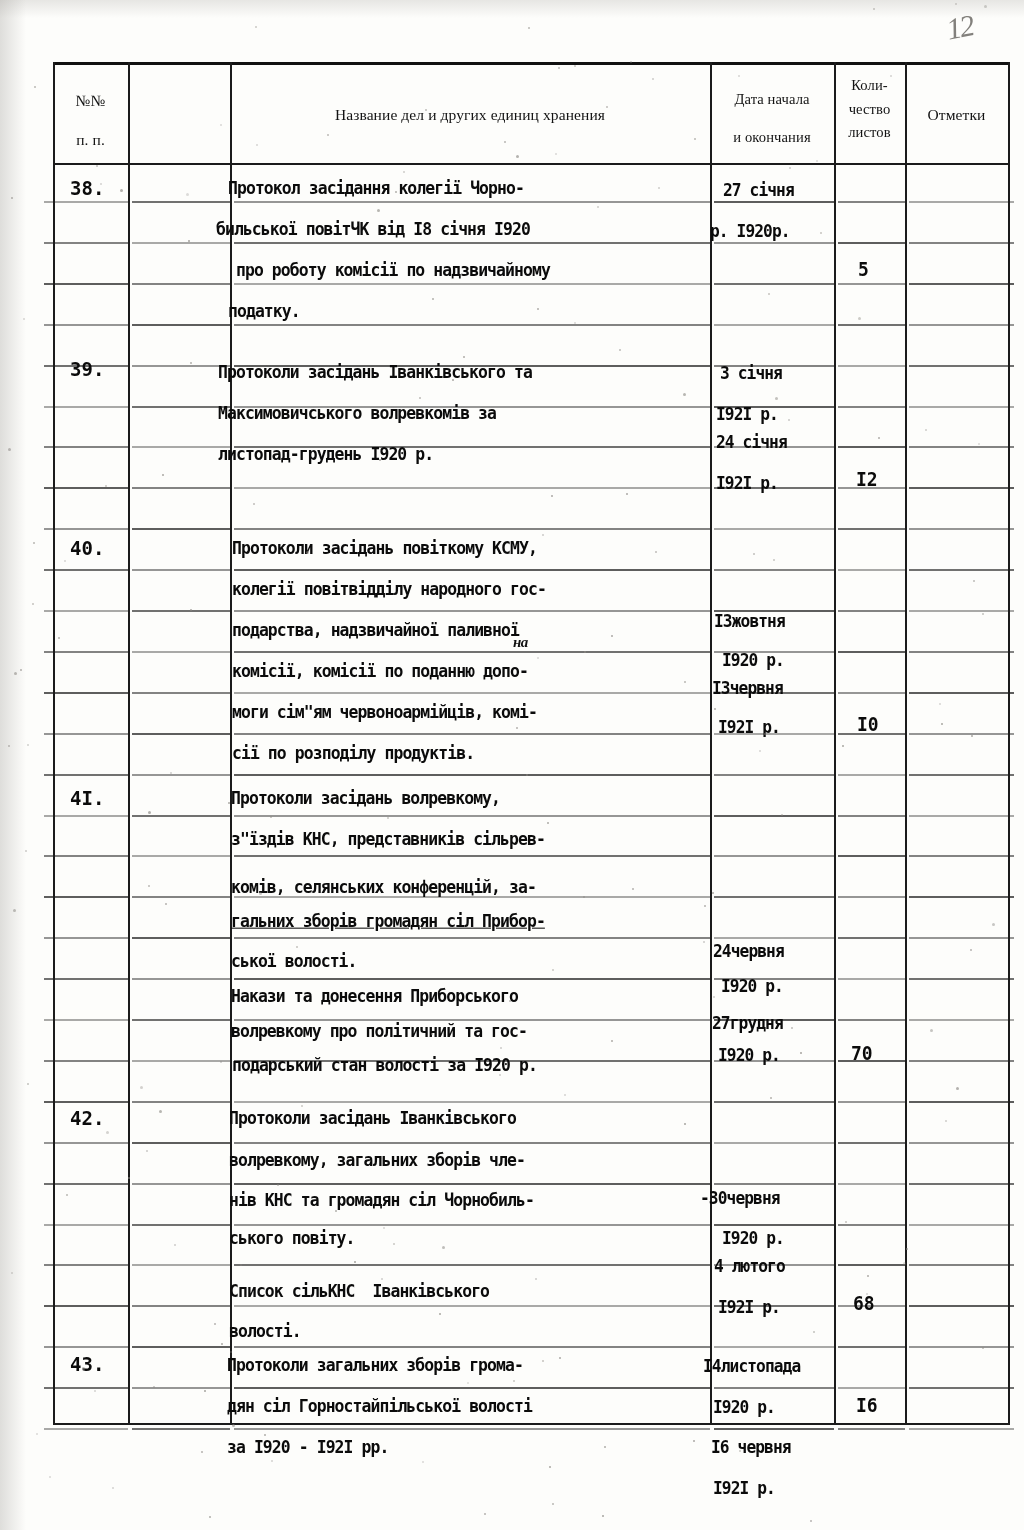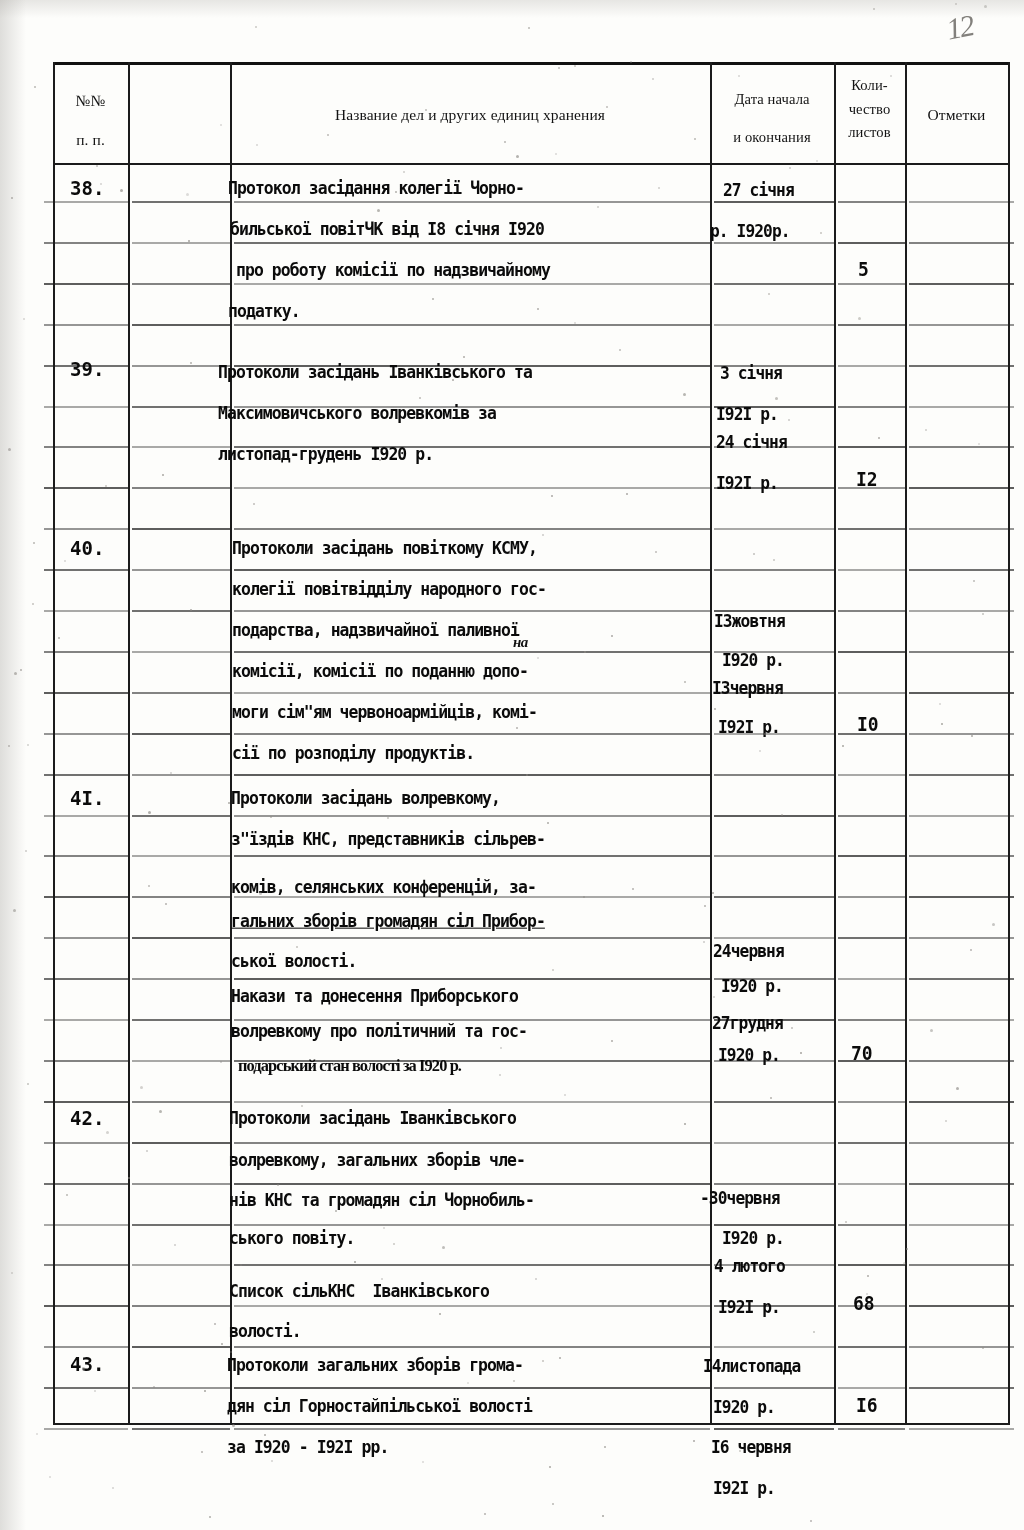--- a/index.html
+++ b/index.html
@@ -367,21 +367,21 @@
     </div>
 
     <div class="hdr" style="left:852px; top:40px; width:103px;">
       <div>Отметки</div>
     </div>
   </div>
 
   <div id="entries">
       <div class="tw num" style="left: 70px; top: 176px;">38.</div>
       <div class="tw " style="left: 228px; top: 178px;">Протокол засідання колегії Чорно-</div>
-      <div class="tw " style="left: 230px; top: 218.9px; text-align: right;">бильської повітЧК від I8 січня I920</div>
+      <div class="tw " style="left: 216px; top: 218.9px; text-align: right;">бильської повітЧК від I8 січня I920</div>
       <div class="tw " style="left: 236px; top: 259.8px; text-align: center;">про роботу комісії по надзвичайному</div>
       <div class="tw " style="left: 228px; top: 300.7px;">податку.</div>
       <div class="tw date" style="left: 723px; top: 180px;">27 січня</div>
       <div class="tw date" style="left: 710px; top: 221px;">р. I920р.</div>
       <div class="tw cnt" style="left: 858px; top: 258px;">5</div>
       <div class="tw num" style="left: 70px; top: 357px;">39.</div>
       <div class="tw " style="left: 218px; top: 362px;">Протоколи засідань Іванківського та</div>
       <div class="tw " style="left: 218px; top: 402.9px;">Максимовичського волревкомів за</div>
       <div class="tw " style="left: 218px; top: 443.8px;">листопад-грудень I920 р.</div>
       <div class="tw date" style="left: 720px; top: 363px;">3 січня</div>
@@ -403,21 +403,21 @@
       <div class="tw date" style="left: 718px; top: 717px;">I92I р.</div>
       <div class="tw cnt" style="left: 857px; top: 713px;">I0</div>
       <div class="tw num" style="left: 70px; top: 786px;">4I.</div>
       <div class="tw " style="left: 231px; top: 788px;">Протоколи засідань волревкому,</div>
       <div class="tw " style="left: 231px; top: 829px;">з"їздів КНС, представників сільрев-</div>
       <div class="tw " style="left: 231px; top: 877px;">комів, селянських конференцій, за-</div>
       <div class="tw " style="left: 231px; top: 911px; text-decoration: underline;">гальних зборів громадян сіл Прибор-</div>
       <div class="tw " style="left: 231px; top: 951px;">ської волості.</div>
       <div class="tw " style="left: 231px; top: 986px;">Накази та донесення Приборського</div>
       <div class="tw " style="left: 231px; top: 1021px;">волревкому про політичний та гос-</div>
-      <div class="tw " style="left: 238px; top: 1055px; font-family: Liberation Serif, serif;">подарський стан волості за I920 р.</div>
+      <div class="tw " style="left: 232px; top: 1055px;">подарський стан волості за I920 р.</div>
       <div class="tw date" style="left: 713px; top: 941px;">24червня</div>
       <div class="tw date" style="left: 721px; top: 976px;">I920 р.</div>
       <div class="tw date" style="left: 712px; top: 1013px;">27грудня</div>
       <div class="tw date" style="left: 718px; top: 1045px;">I920 р.</div>
       <div class="tw cnt" style="left: 851px; top: 1042px;">70</div>
       <div class="tw num" style="left: 70px; top: 1106px;">42.</div>
       <div class="tw " style="left: 229px; top: 1108px;">Протоколи засідань Іванківського</div>
       <div class="tw " style="left: 229px; top: 1150px;">волревкому, загальних зборів чле-</div>
       <div class="tw " style="left: 229px; top: 1190px;">нів КНС та громадян сіл Чорнобиль-</div>
       <div class="tw " style="left: 229px; top: 1228px;">ського повіту.</div>

